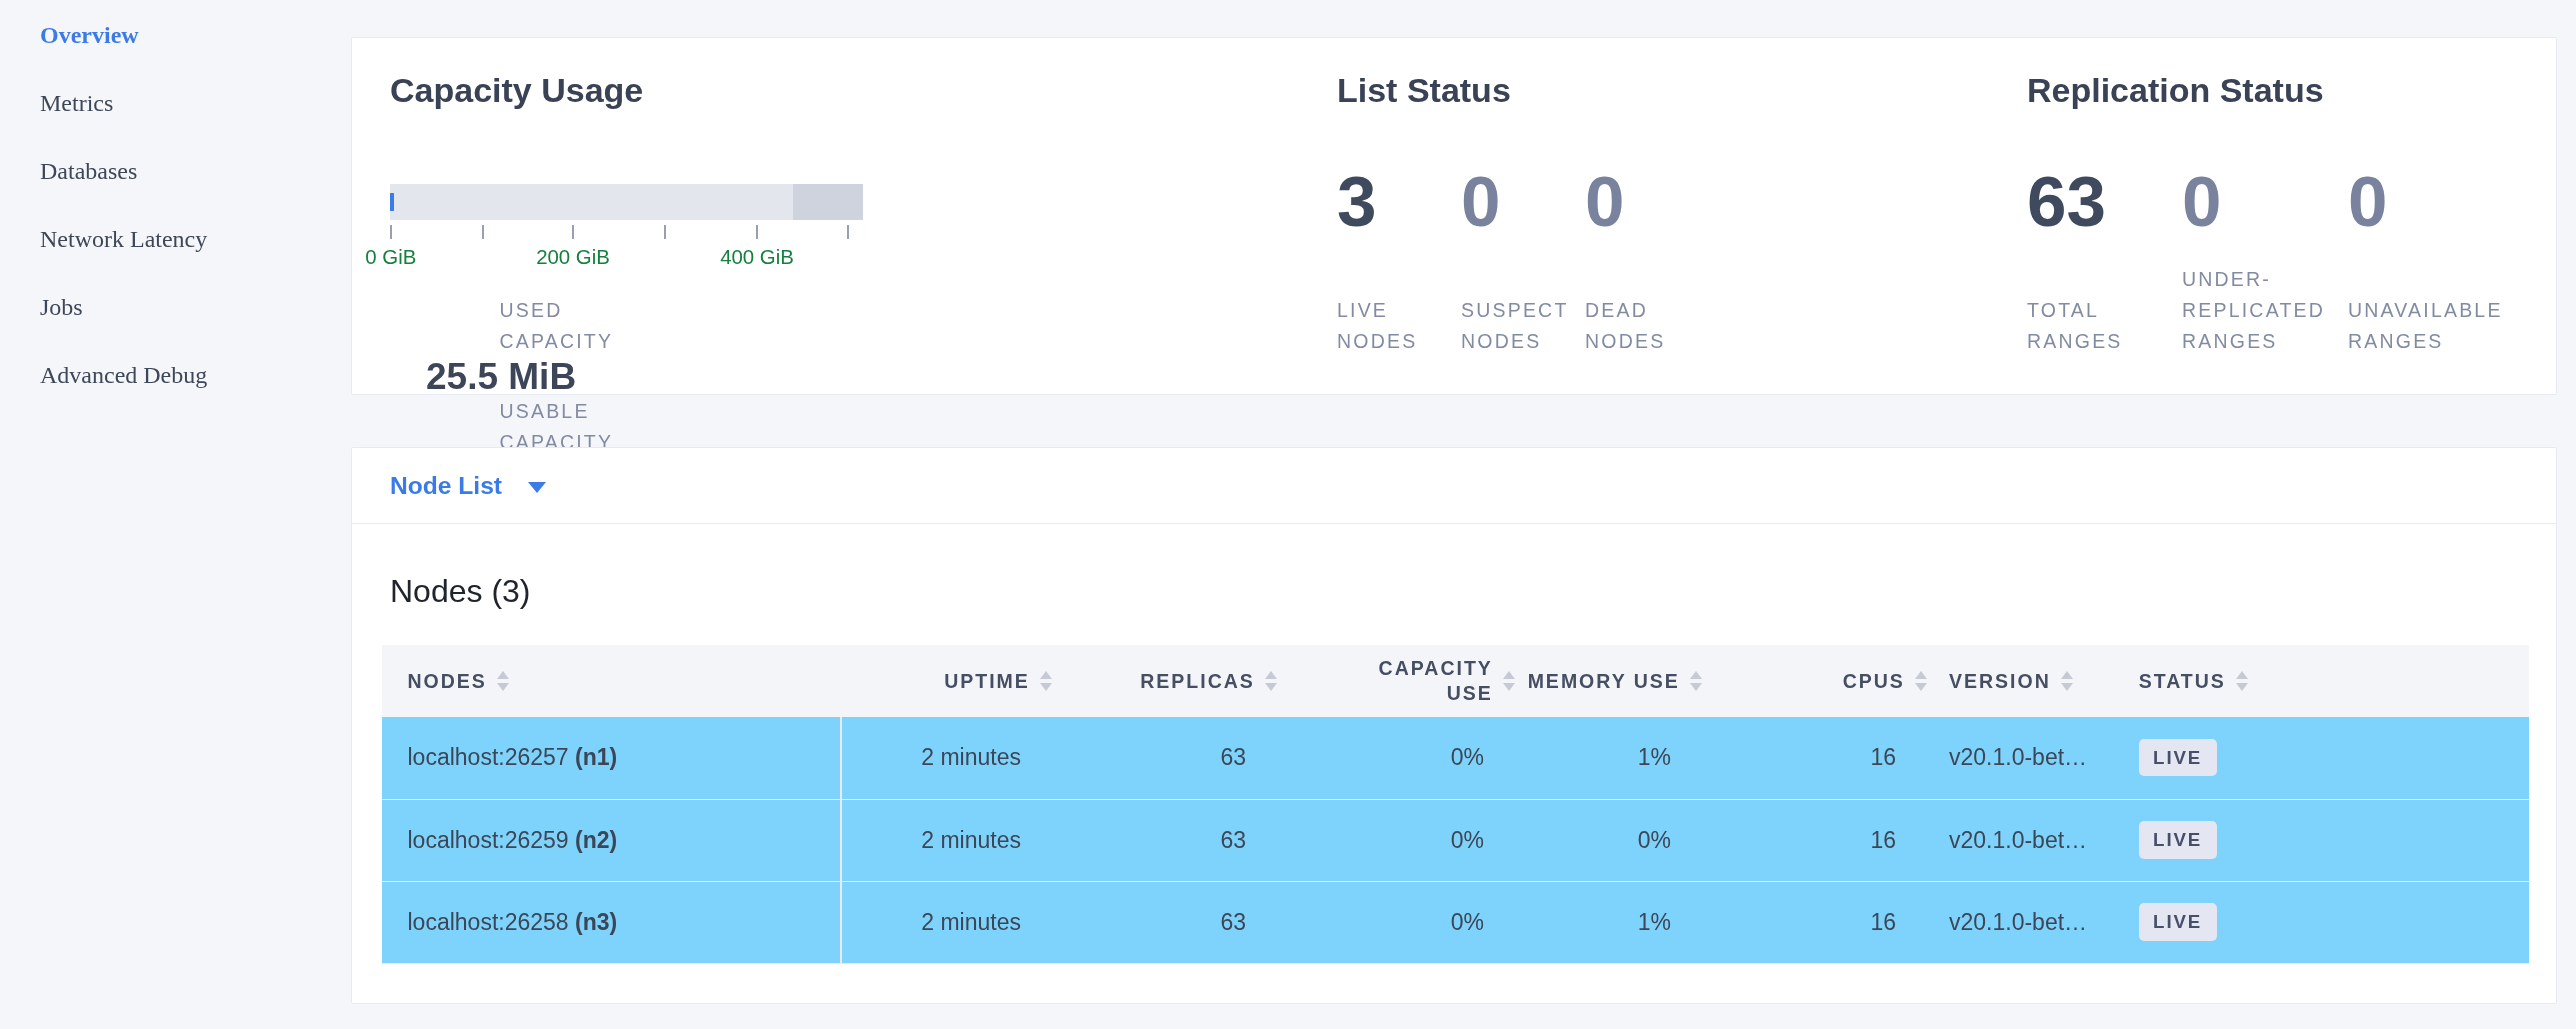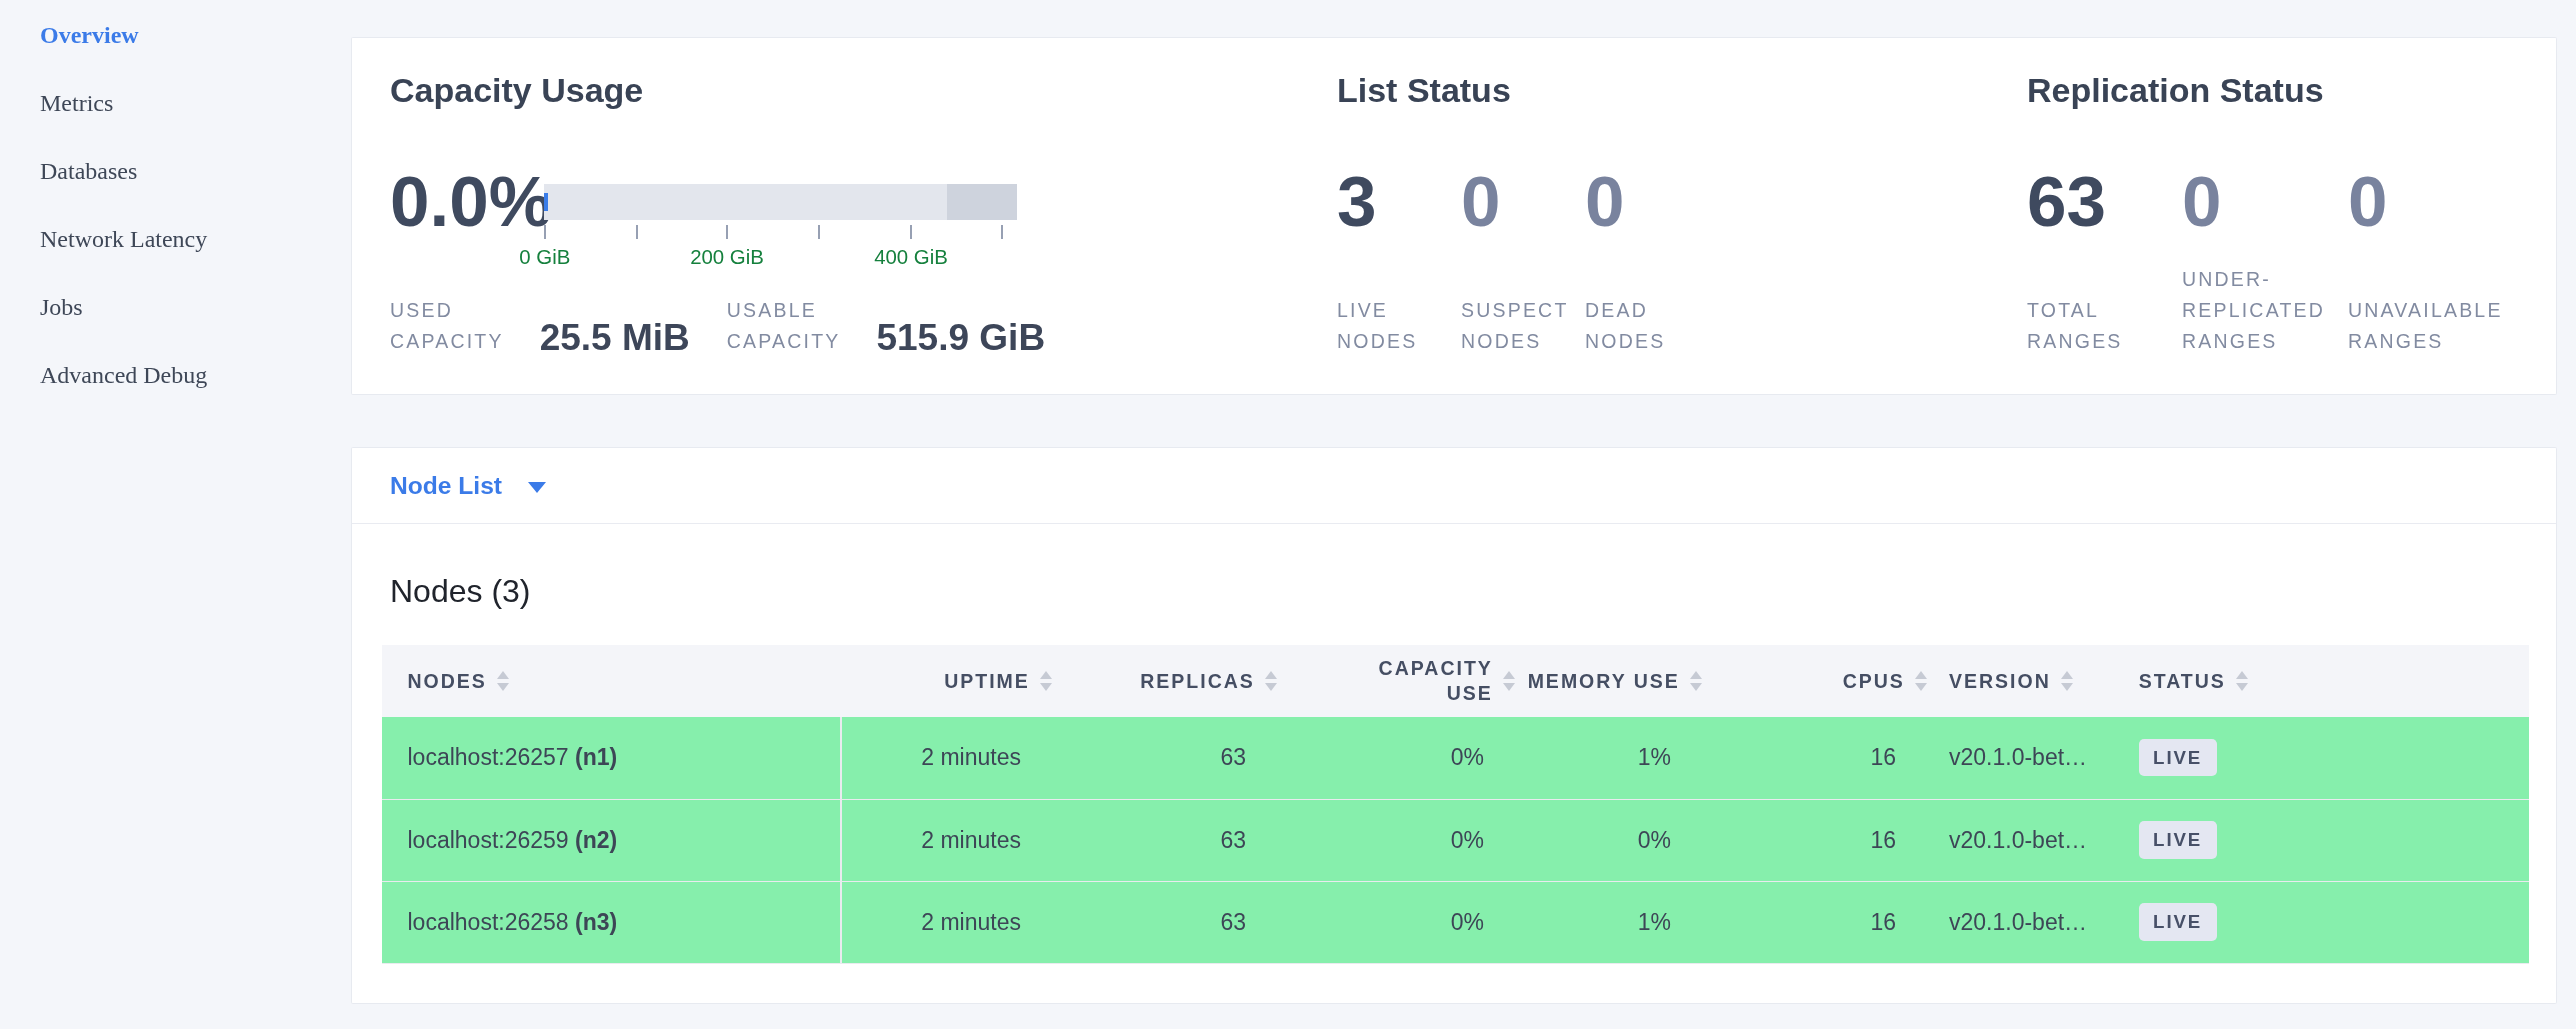--- a/index.html
+++ b/index.html
@@ -53,21 +53,21 @@
   .bar { position:relative; width:473px; height:36px; background:#e3e6ed; }
   .bar-dark { position:absolute; right:0; top:0; width:70px; height:36px; background:#ced3dd; }
   .bar-used { position:absolute; left:0; top:8.5px; width:4.2px; height:18.7px; background:#3b7de8; }
   .bar-axis { position:relative; width:473px; height:59px; }
   .tick { position:absolute; top:5.1px; width:1.7px; height:13.6px; background:#97a0b3; }
   .tick-label {
     position:absolute; top:25.5px; transform:translateX(-50%);
     font-size:20.4px; color:#15803d; white-space:nowrap;
   }
 
-  .cap-stats { position:absolute; top:257px; left:0; display:flex; align-items:flex-end; }
+  .cap-stats { position:absolute; top:257px; left:0; display:flex; align-items:flex-end;flex-direction:column; }
   .cap-label { font-size:19.5px; line-height:31px; letter-spacing:2.2px; color:#828ba1; font-weight:500; }
   .cap-value { font-size:37px; line-height:39px; font-weight:700; color:#3d4659; margin-left:36px; margin-right:37px; }
   .cap-value.last { margin-right:0; }
 
   .col-live   { width:124px; }
   .col-susp   { width:124px; }
   .col-dead   { width:124px; }
   .col-total  { width:155px; }
   .col-under  { width:166px; }
   .col-unavail{ width:166px; }
@@ -98,21 +98,21 @@
   th.left-pad .th-flex { justify-content:flex-start; }
   .th-lines { text-align:right; line-height:24.6px; }
 
   .sort { display:inline-flex; flex-direction:column; align-items:center; margin-left:10.2px; }
   .sort i { display:block; width:0; height:0; }
   .sort .up { border-left:6.8px solid transparent; border-right:6.8px solid transparent;
               border-bottom:8.5px solid #c6cad4; margin-bottom:4.2px; }
   .sort .dn { border-left:6.8px solid transparent; border-right:6.8px solid transparent;
               border-top:8.5px solid #c6cad4; }
 
-  tbody td { height:82px; font-size:23px; color:#3d4656; border-bottom:1.7px solid #e9ebef; background:#86efac; }
+  tbody td { height:82px; font-size:23px; color:#3d4656; border-bottom:1.7px solid #e9ebef; background:#7dd3fc; }
   td.right { text-align:right; padding-right:31px; }
   td.node-cell { padding-left:25.5px; }
   th.node-th .th-flex { padding-left:25.5px; }
   td.ver-cell { padding-left:22px; }
   th.ver-th .th-flex { padding-left:22px; }
   td.status-cell { padding-left:18.7px; }
   th.status-th .th-flex { padding-left:18.7px; }
   .node-id { font-weight:700; }
 
   .v-divider { position:absolute; left:458px; top:72px; bottom:0; width:1.7px; background:#e9ebef; }
@@ -145,21 +145,20 @@
   <div class="side-item">
       <span>Advanced Debug</span>
     </div>
 </nav>
 
 <section class="card card1">
 
   <div class="section sec-capacity">
     <h2 class="sec-title">Capacity Usage</h2>
     <div class="gauge-row">
-      <div class="gauge-pct big-num">0.0%</div>
       <div class="bar-block">
         <div class="bar">
           <div class="bar-dark"></div>
           <div class="bar-used"></div>
         </div>
         <div class="bar-axis">
           <span class="tick" style="left:0px"></span>
           <span class="tick" style="left:92px"></span>
           <span class="tick" style="left:182px"></span>
           <span class="tick" style="left:274px"></span>

